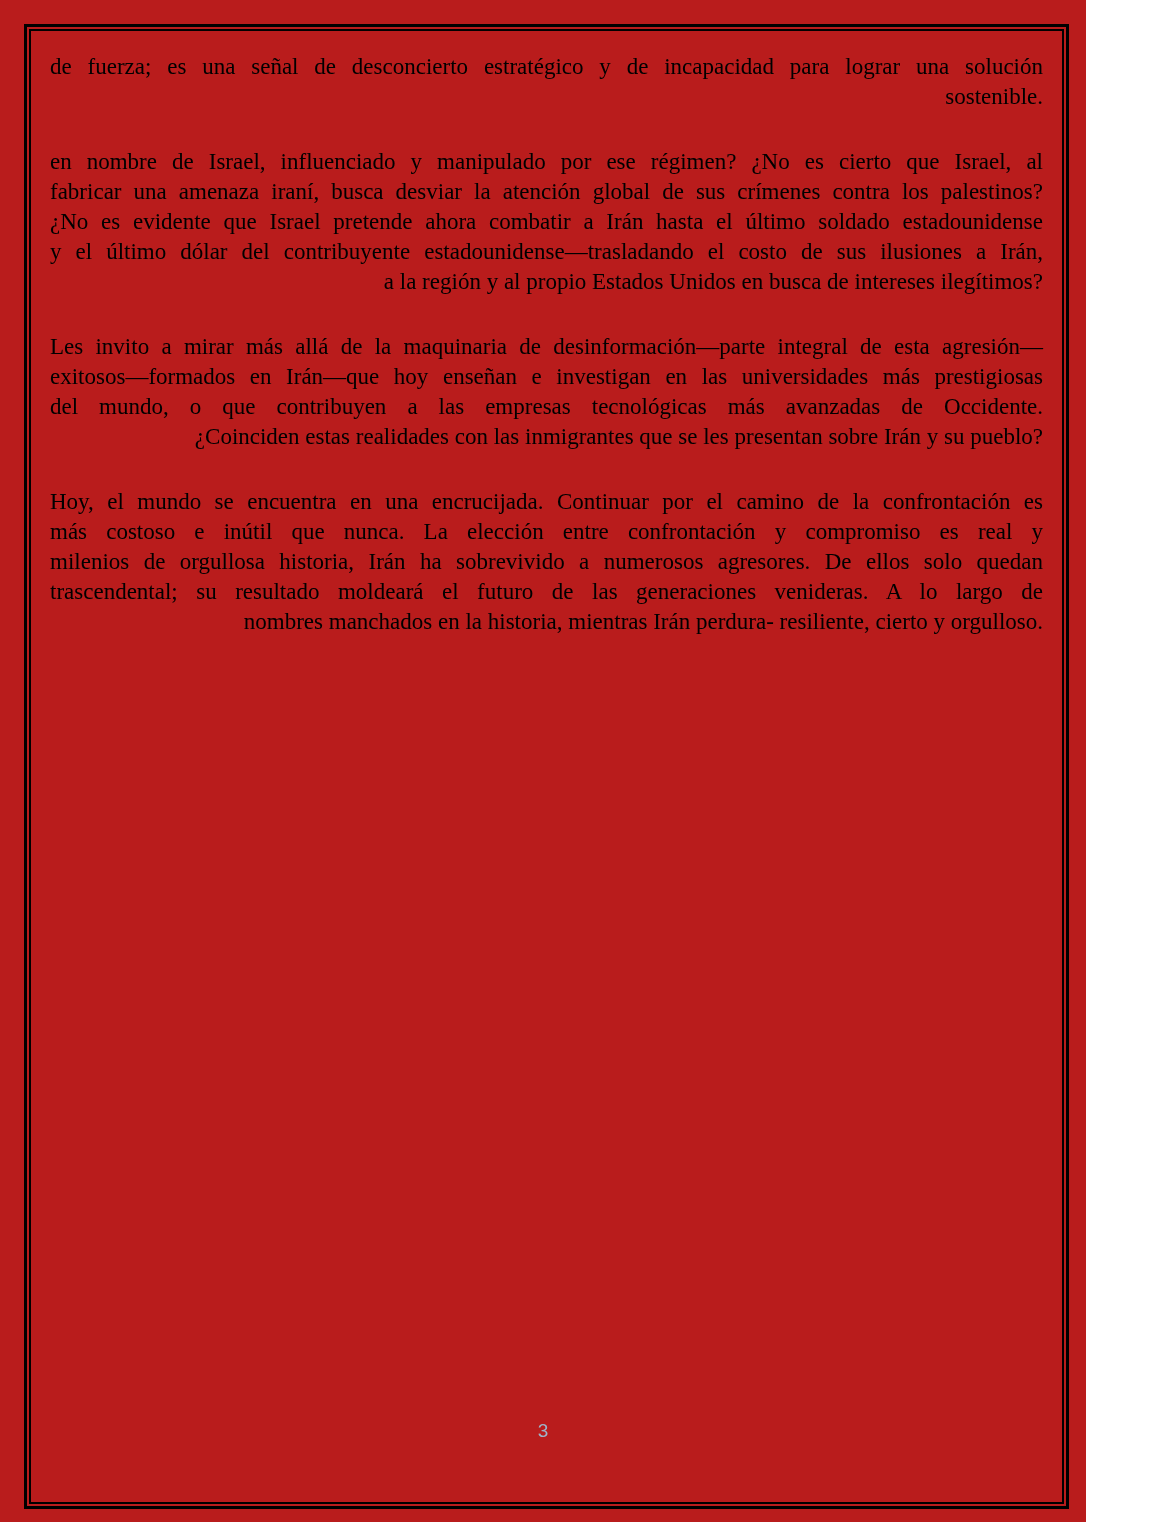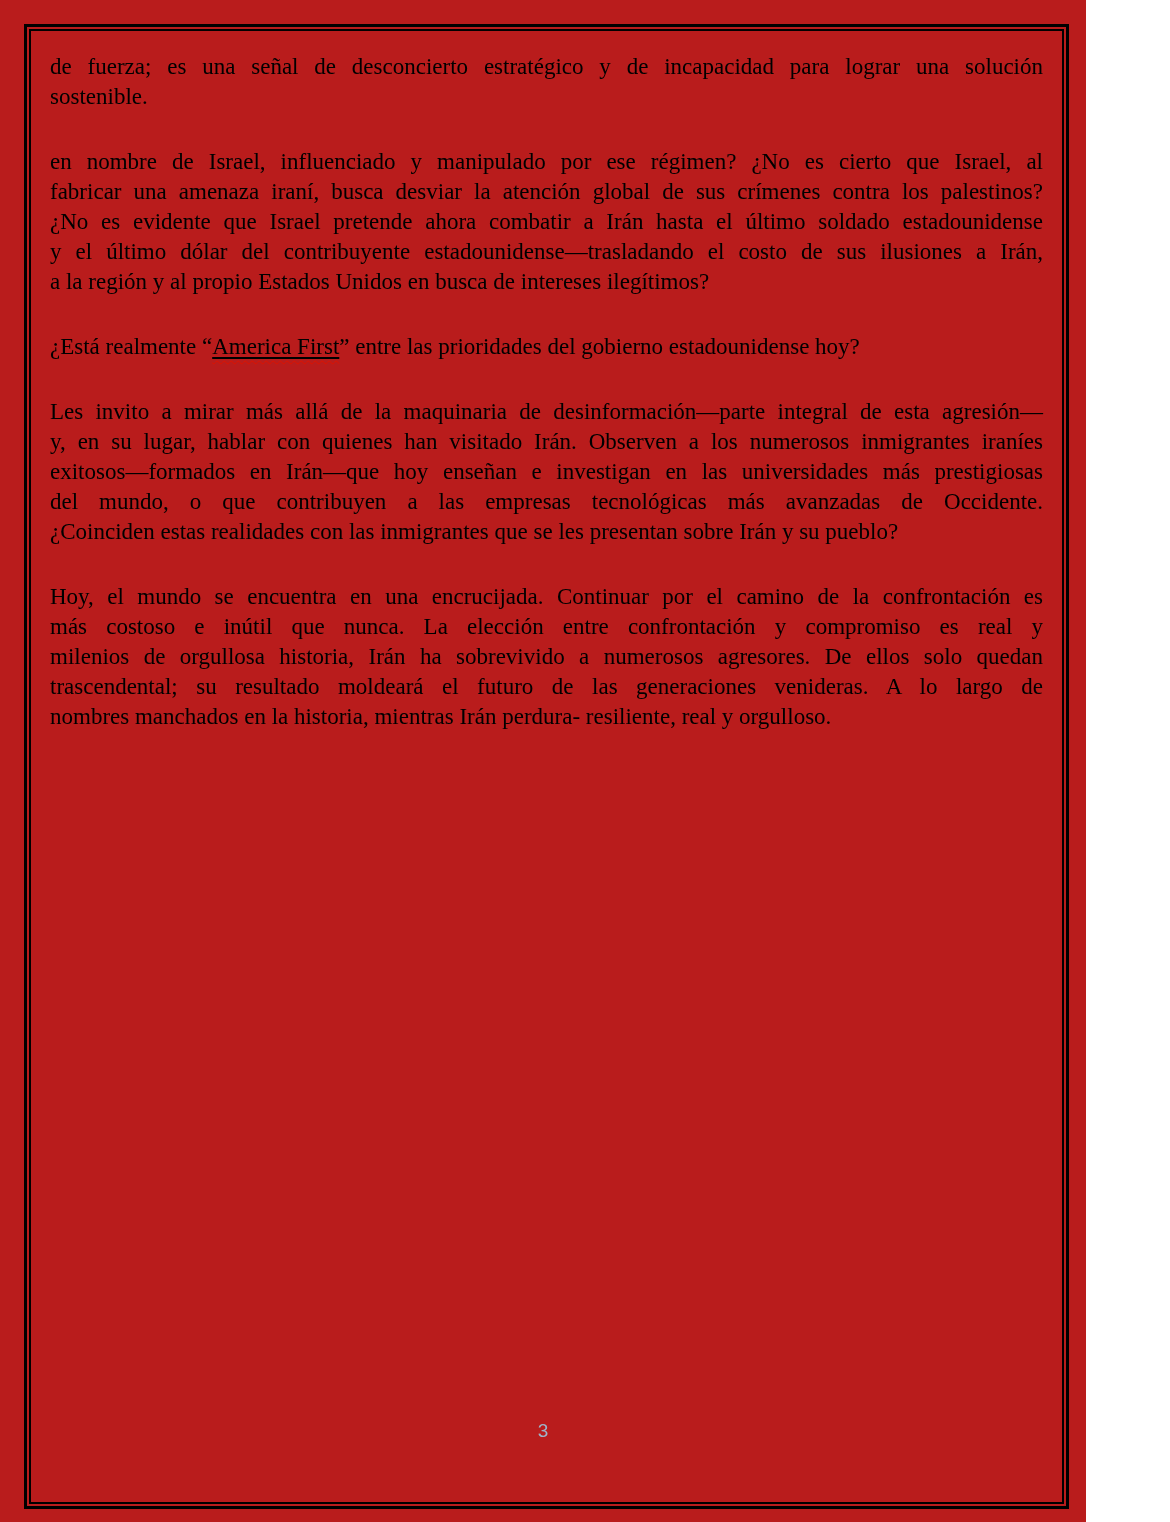--- a/index.html
+++ b/index.html
@@ -33,21 +33,21 @@
     border: 2px solid #000000;
     padding: 21px 19px 0 19px;
     overflow: hidden;
   }
   .para {
     margin: 0 0 35px 0;
   }
   .line {
     font-size: 23px;
     line-height: 30px;
-    text-align: left;
+    text-align: right;
     white-space: normal;
   }
   .line.just {
     text-align: justify;
     text-align-last: justify;
   }
   .underlined {
     text-decoration: underline;
     text-decoration-color: #000000;
     text-decoration-thickness: 1.5px;
@@ -84,35 +84,31 @@
             <div class="line">sostenible.</div>
           </div>
           <div class="para">
             <div class="line just">en nombre de Israel, influenciado y manipulado por ese régimen? ¿No es cierto que Israel, al</div>
             <div class="line just">fabricar una amenaza iraní, busca desviar la atención global de sus crímenes contra los palestinos?</div>
             <div class="line just">¿No es evidente que Israel pretende ahora combatir a Irán hasta el último soldado estadounidense</div>
             <div class="line just">y el último dólar del contribuyente estadounidense—trasladando el costo de sus ilusiones a Irán,</div>
             <div class="line">a la región y al propio Estados Unidos en busca de intereses ilegítimos?</div>
           </div>
           <div class="para">
-            <div class="line">¿Está realmente “<span class="underlined"><span class="wavy">America First</span></span>” entre las prioridades del gobierno estadounidense hoy?</div>
-          </div>
-          <div class="para">
             <div class="line just">Les invito a mirar más allá de la maquinaria de desinformación—parte integral de esta agresión—</div>
-            <div class="line just">y, en su lugar, hablar con quienes han visitado Irán. Observen a los numerosos inmigrantes iraníes</div>
             <div class="line just">exitosos—formados en Irán—que hoy enseñan e investigan en las universidades más prestigiosas</div>
             <div class="line just">del mundo, o que contribuyen a las empresas tecnológicas más avanzadas de Occidente.</div>
             <div class="line">¿Coinciden estas realidades con las inmigrantes que se les presentan sobre Irán y su pueblo?</div>
           </div>
           <div class="para">
             <div class="line just">Hoy, el mundo se encuentra en una encrucijada. Continuar por el camino de la confrontación es</div>
             <div class="line just">más costoso e inútil que nunca. La elección entre confrontación y compromiso es real y</div>
             <div class="line just">milenios de orgullosa historia, Irán ha sobrevivido a numerosos agresores. De ellos solo quedan</div>
             <div class="line just">trascendental; su resultado moldeará el futuro de las generaciones venideras. A lo largo de</div>
-            <div class="line">nombres manchados en la historia, mientras Irán perdura- resiliente, real y orgulloso.</div>
+            <div class="line">nombres manchados en la historia, mientras Irán perdura- resiliente, cierto y orgulloso.</div>
           </div>
         </div>
     </div>
   </div>
   <div class="page-footer">
     <span class="page-number">3</span>
   </div>
 </div>
 
 </body></html>

